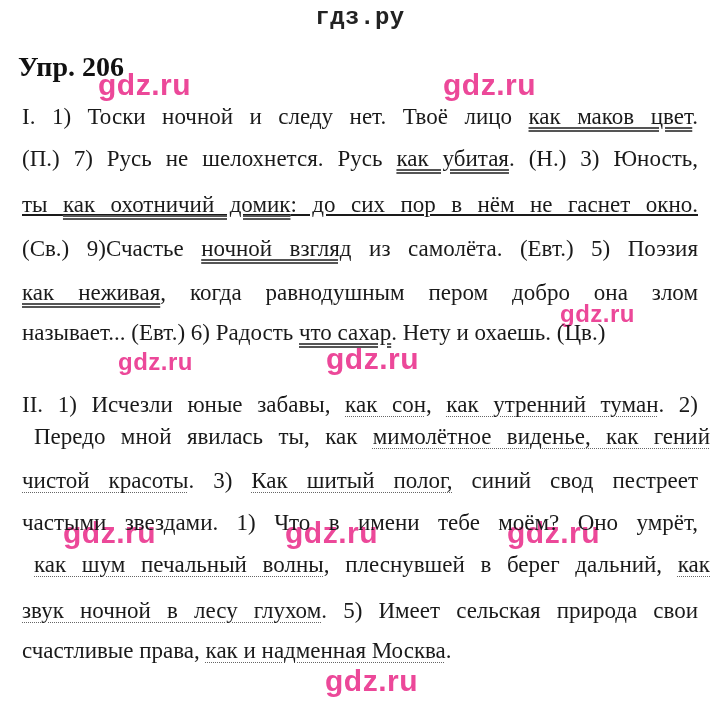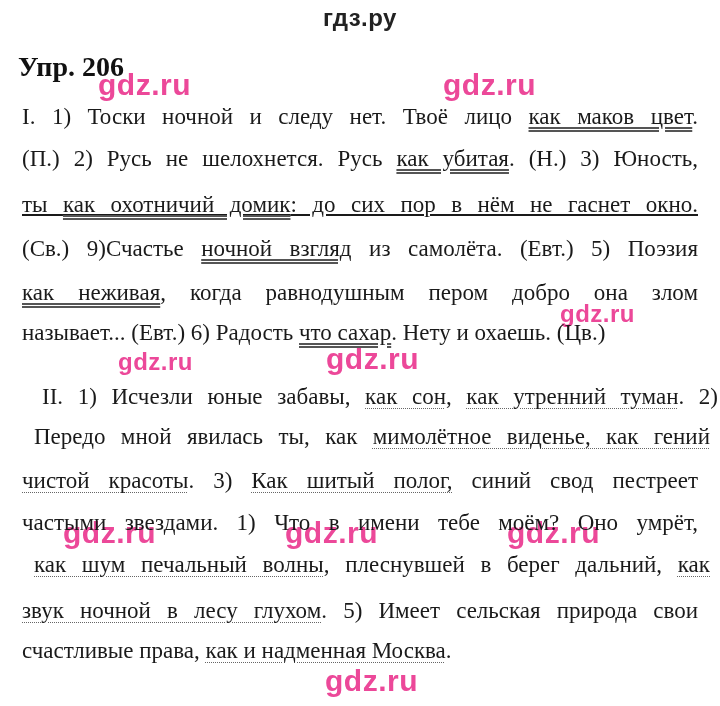--- a/index.html
+++ b/index.html
@@ -1,19 +1,19 @@
 <!DOCTYPE html>
 <html><head>
   <meta charset="utf-8">
   <style>
     html, body { margin: 0; padding: 0; background: #ffffff; }
     body { width: 720px; height: 706px; position: relative; overflow: hidden; }
     .site-title {
       position: absolute; top: 4px; left: 0; width: 720px; text-align: center;
-      font-family: Liberation Sans, sans-serif; font-size: 24px; font-weight: bold; color: #222;
+      font-family: Liberation Mono, monospace; font-size: 24px; font-weight: bold; color: #222;
       letter-spacing: 0.5px;
     }
     .ex-title {
       position: absolute; top: 51px; left: 18px;
       font-family: "Liberation Serif", serif; font-size: 28px; font-weight: bold; color: #111;
     }
     .wm {
       position: absolute; font-family: "Liberation Sans", sans-serif; font-weight: bold; color: #ec4899;
       letter-spacing: 0.5px;
     }
@@ -39,25 +39,25 @@
 <div class="wm med" style="top:300px;left:560px;">gdz.ru</div>
 <div class="wm med" style="top:348px;left:118px;">gdz.ru</div>
 <div class="wm big" style="top:342px;left:326px;">gdz.ru</div>
 <div class="wm big" style="top:516px;left:63px;">gdz.ru</div>
 <div class="wm big" style="top:516px;left:285px;">gdz.ru</div>
 <div class="wm big" style="top:516px;left:507px;">gdz.ru</div>
 <div class="wm big" style="top:664px;left:325px;">gdz.ru</div>
 
 <div id="text-body">
     <div class="line" style="top: 104px;"><span>I. 1) Тоски ночной и следу нет. Твоё лицо </span><span class="dbl">как маков цвет</span><span>.</span></div>
-    <div class="line" style="top: 146px;"><span>(П.) 2) Русь не шелохнется. Русь </span><span class="dbl">как убитая</span><span>. (Н.) 3) Юность,</span></div>
+    <div class="line" style="top: 146px;"><span>(П.) 7) Русь не шелохнется. Русь </span><span class="dbl">как убитая</span><span>. (Н.) 3) Юность,</span></div>
     <div class="line" style="top: 192px; text-decoration: underline;"><span>ты </span><span class="dbl">как охотничий домик</span><span>: до сих пор в нём не гаснет окно.</span></div>
     <div class="line" style="top: 236px;"><span>(Св.) 9)Счастье </span><span class="dbl">ночной взгляд</span><span> из самолёта. (Евт.) 5) Поэзия</span></div>
     <div class="line" style="top: 280px;"><span class="dbl">как неживая</span><span>, когда равнодушным пером добро она злом</span></div>
     <div class="line last" style="top: 320px;"><span>называет... (Евт.) 6) Радость </span><span class="dbl">что сахар</span><span>. Нету и охаешь. (Цв.)</span></div>
-    <div class="line" style="top: 384px; margin-left: 20px;"><span>II. 1) Исчезли юные забавы, </span><span class="dot">как сон</span><span>, </span><span class="dot">как утренний туман</span><span>. 2)</span></div>
+    <div class="line" style="top: 392px;"><span>II. 1) Исчезли юные забавы, </span><span class="dot">как сон</span><span>, </span><span class="dot">как утренний туман</span><span>. 2)</span></div>
     <div class="line" style="top: 424px; margin-left: 12px;"><span>Передо мной явилась ты, как </span><span class="dot">мимолётное виденье, как гений</span></div>
     <div class="line" style="top: 468px;"><span class="dot">чистой красоты</span><span>. 3) </span><span class="dot">Как шитый полог,</span><span> синий свод пестреет</span></div>
     <div class="line" style="top: 510px;"><span>частыми звездами. 1) Что в имени тебе моём? Оно умрёт,</span></div>
     <div class="line" style="top: 552px; margin-left: 12px;"><span class="dot">как шум печальный волны</span><span>, плеснувшей в берег дальний, </span><span class="dot">как</span></div>
     <div class="line" style="top: 598px;"><span class="dot">звук ночной в лесу глухом</span><span>. 5) Имеет сельская природа свои</span></div>
     <div class="line last" style="top: 638px;"><span>счастливые права, </span><span class="dot">как и надменная Москва</span><span>.</span></div>
   </div>
 
 </body></html>

